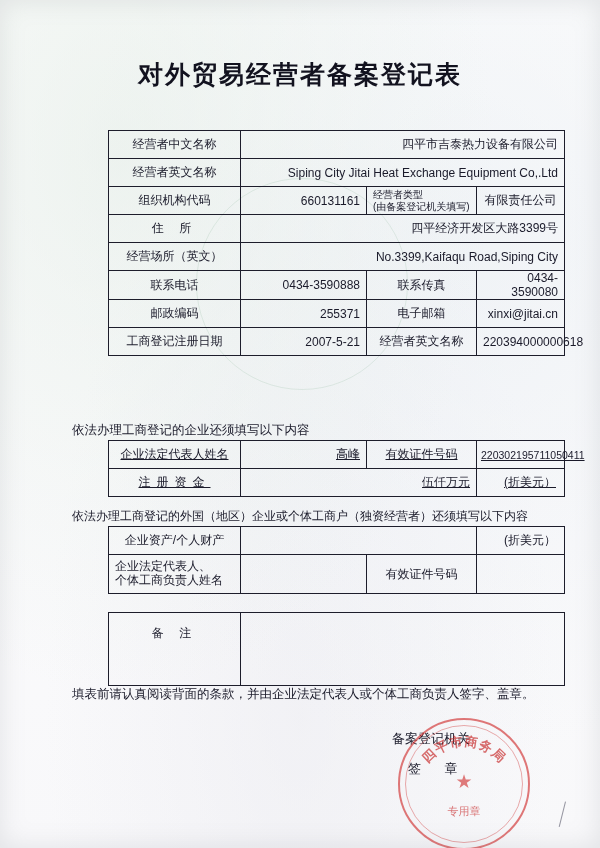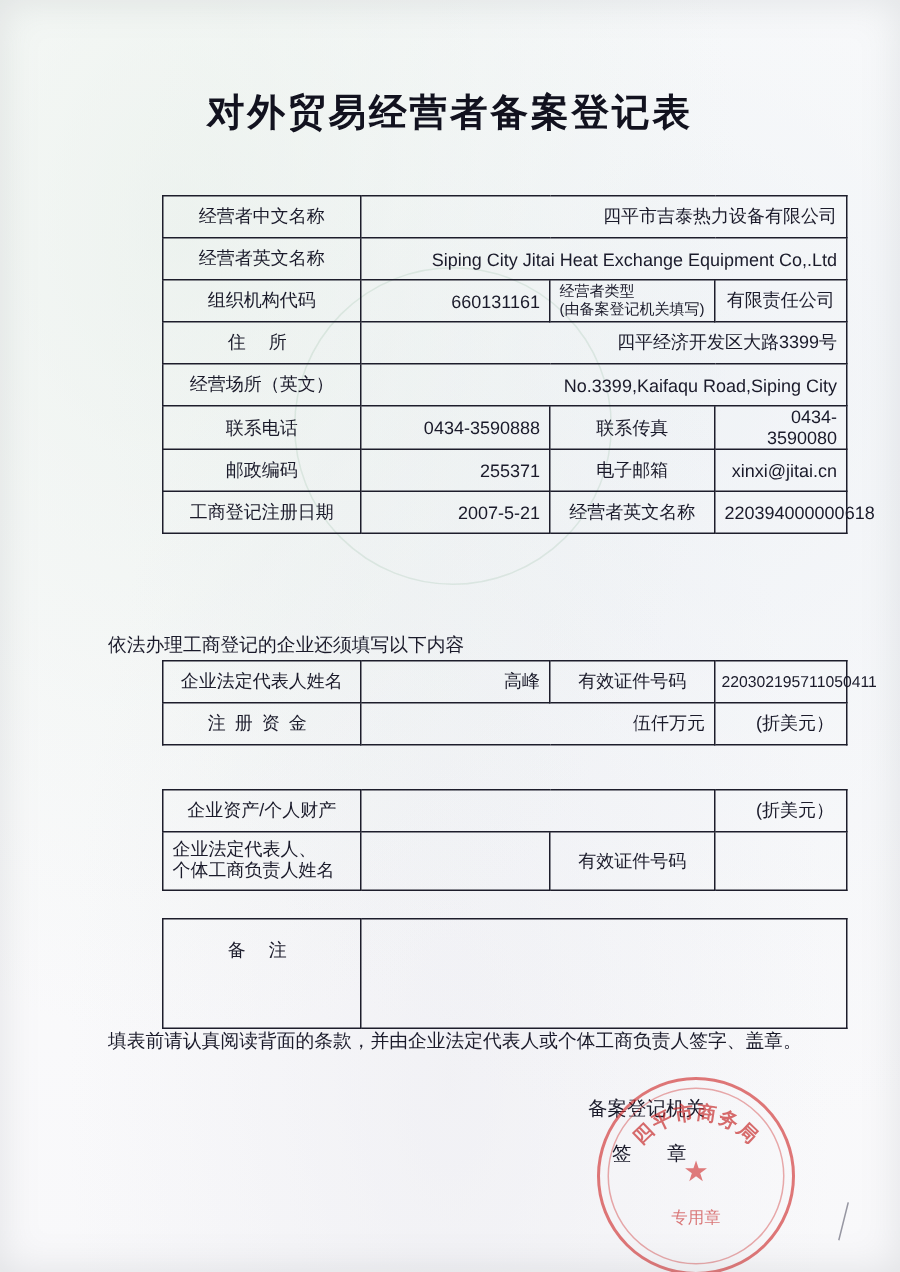--- a/index.html
+++ b/index.html
@@ -288,21 +288,21 @@
         <td class="lbl">工商登记注册日期</td>
         <td class="val">2007-5-21</td>
         <td class="lbl">经营者英文名称</td>
         <td class="val">220394000000618</td>
       </tr>
     </tbody>
   </table>
 
   <div class="section-note" style="top:422px;">依法办理工商登记的企业还须填写以下内容</div>
 
-  <table class="form" style="top:440px;">
+  <table class="form" style="top:440px;text-decoration:underline;">
     <colgroup>
       <col style="width:132px">
       <col style="width:126px">
       <col style="width:110px">
       <col style="width:88px">
     </colgroup>
     <tbody>
       <tr>
         <td class="lbl">企业法定代表人姓名</td>
         <td class="val">高峰</td>
@@ -310,20 +310,21 @@
         <td class="val" style="font-size:10.5px;padding-left:4px;">220302195711050411</td>
       </tr>
       <tr>
         <td class="lbl sp">注册资金</td>
         <td class="val" colspan="2">伍仟万元</td>
         <td class="val right">(折美元）</td>
       </tr>
     </tbody>
   </table>
 
+  <div class="section-note" style="top:508px;font-size:12px;">依法办理工商登记的外国（地区）企业或个体工商户（独资经营者）还须填写以下内容</div>
 
   <table class="form" style="top:526px;">
     <colgroup>
       <col style="width:132px">
       <col style="width:126px">
       <col style="width:110px">
       <col style="width:88px">
     </colgroup>
     <tbody>
       <tr>

